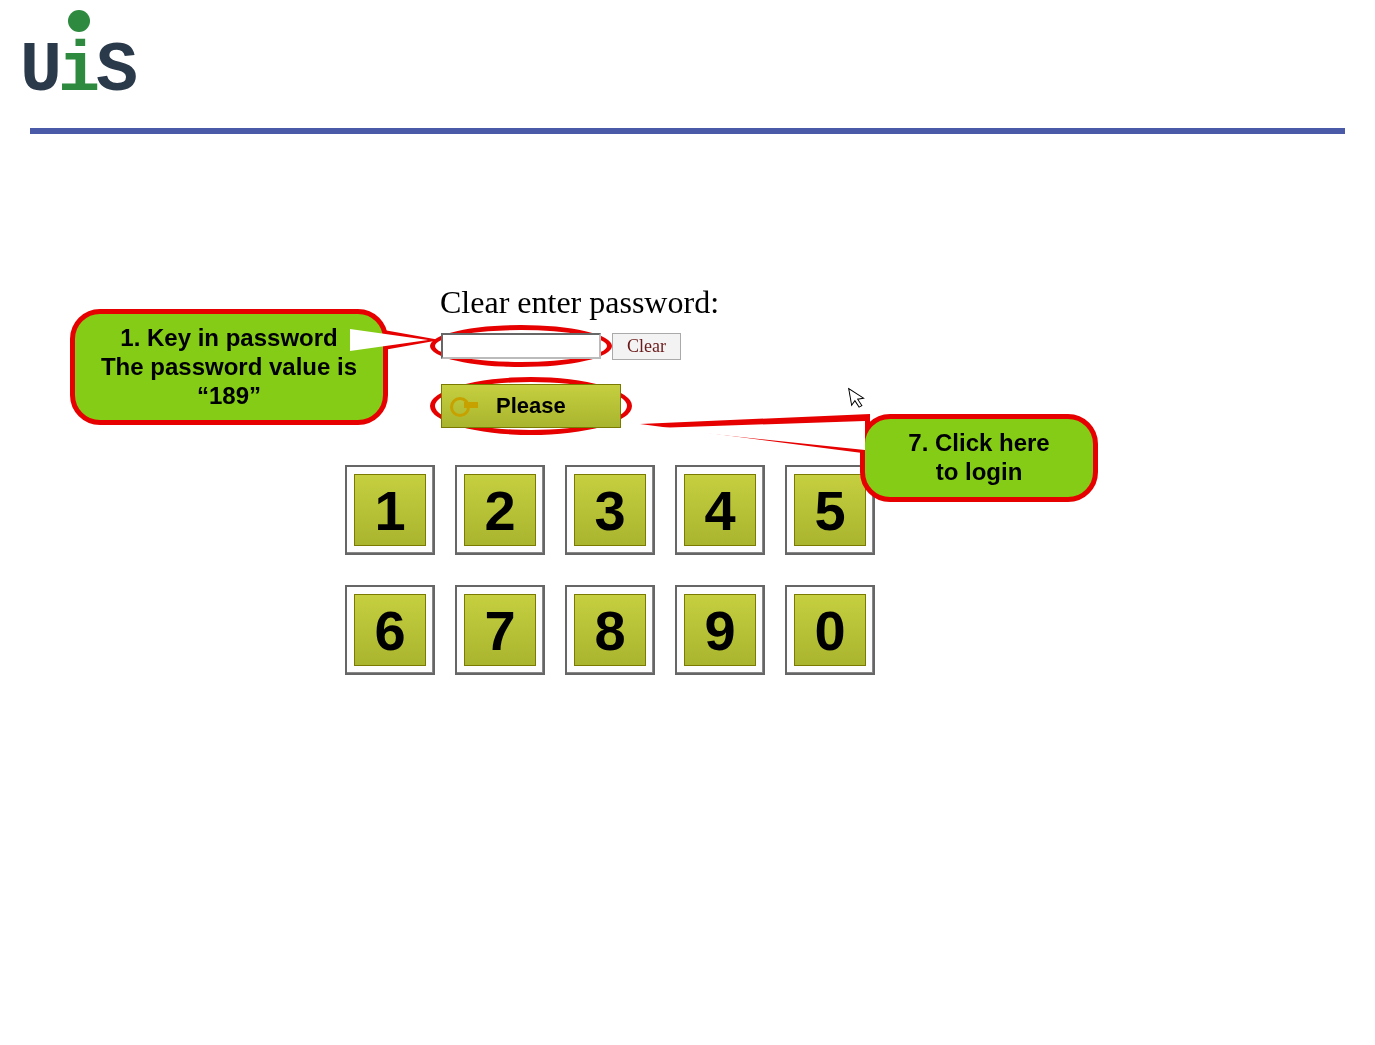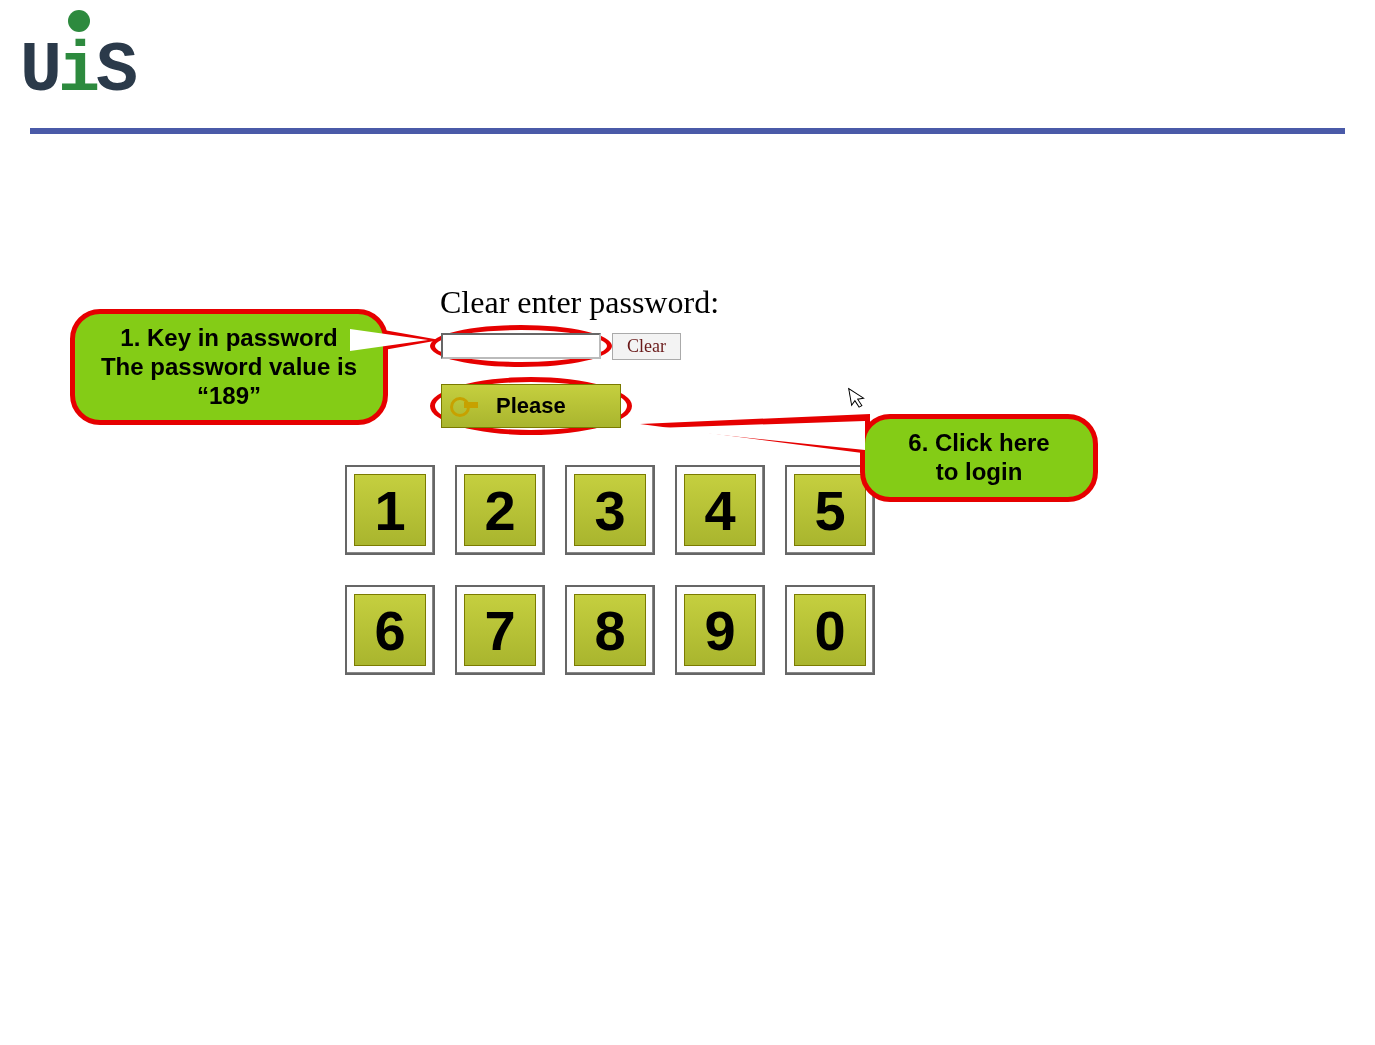--- a/index.html
+++ b/index.html
@@ -268,21 +268,21 @@
 
   <div class="callout callout-1">
     <div>1. Key in password</div>
     <div>The password value is</div>
     <div>“189”</div>
   </div>
   <div class="tri tri-1-border"></div>
   <div class="tri tri-1-fill"></div>
 
   <div class="callout callout-2">
-    <div>6. Click here</div>
+    <div>7. Click here</div>
     <div>to login</div>
   </div>
   <div class="tri tri-2-border"></div>
   <div class="tri tri-2-fill"></div>
 
   <span class="cursor">
     <svg width="18" height="24" viewBox="0 0 18 24">
         <path d="M1 1 L1 18 L5 14 L8 21 L11 20 L8 13 L14 13 Z" fill="#fff" stroke="#000" stroke-width="1"></path>
       </svg>
   </span>

